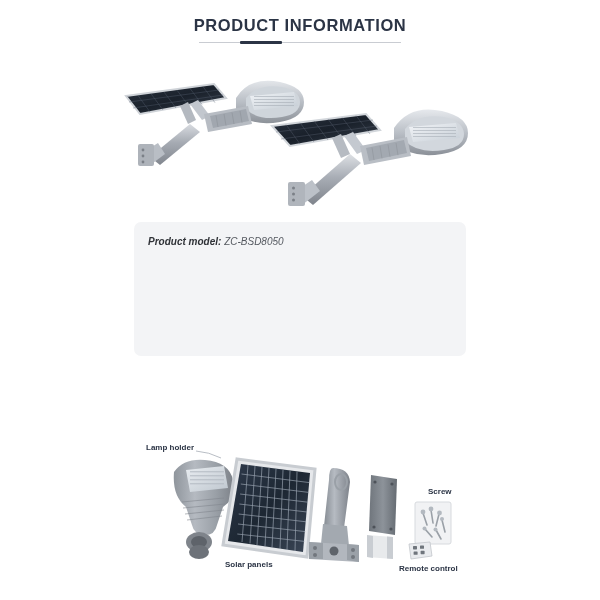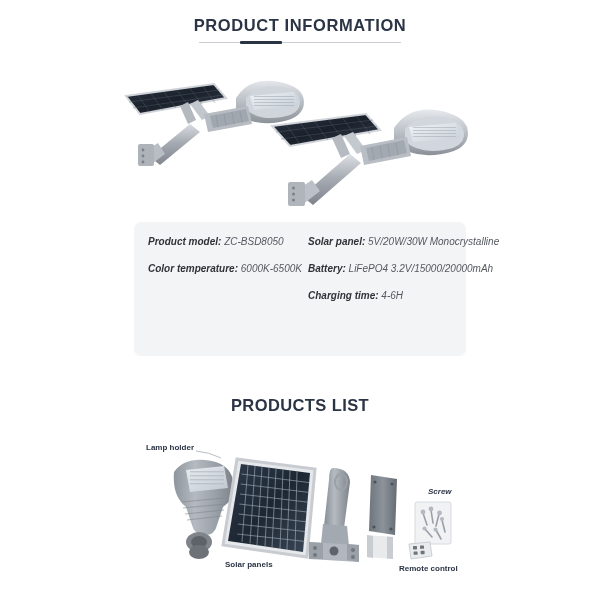--- a/index.html
+++ b/index.html
@@ -39,21 +39,21 @@
   .spec-value{color:#54585f;}
 
   
   .part{position:absolute;}
   .part-label{
     position:absolute;font-size:8px;font-weight:bold;color:#2b3445;white-space:nowrap;
   }
   #label-lamp-holder{left:146px;top:443px;}
   #label-solar-panels{left:225px;top:560px;}
   #label-lamp-arm{left:308px;top:600px;}
-  #label-screw{left:428px;top:487px;font-style:italic;}
+  #label-screw{left:428px;top:487px;}
   #label-remote-control{left:399px;top:564px;}
 
   #part-lamp-holder{left:152px;top:456px;width:100px;height:105px;}
   #part-solar-panel{left:219px;top:453px;width:106px;height:110px;}
   #part-lamp-arm{left:303px;top:466px;width:60px;height:99px;}
   #part-bracket{left:363px;top:473px;width:42px;height:90px;}
   #part-screw-bag{left:412px;top:499px;width:42px;height:48px;}
   #part-remote{left:406px;top:540px;width:28px;height:22px;}
   #leader-lamp-holder{left:196px;top:449px;width:26px;height:10px;}
 </style>
@@ -204,42 +204,23 @@
       </g>
     </g>
   </svg>
 
   <div class="spec-box">
     <div class="spec-col spec-col-left">
       <div class="spec-row">
         <span class="spec-label">Product model:</span>
         <span class="spec-value">ZC-BSD8050</span>
       </div>
-      <div class="spec-row">
-        <span class="spec-label">Color temperature:</span>
-        <span class="spec-value">6000K-6500K</span>
-      </div>
-    </div>
-    <div class="spec-col spec-col-right">
-      <div class="spec-row">
-        <span class="spec-label">Solar panel:</span>
-        <span class="spec-value">5V/20W/30W Monocrystalline</span>
-      </div>
-      <div class="spec-row">
-        <span class="spec-label">Battery:</span>
-        <span class="spec-value">LiFePO4 3.2V/15000/20000mAh</span>
-      </div>
-      <div class="spec-row">
-        <span class="spec-label">Charging time:</span>
-        <span class="spec-value">4-6H</span>
-      </div>
     </div>
   </div>
 
-  <div class="section-title" id="title-products-list">PRODUCTS LIST</div>
 
   <div class="part-label" id="label-lamp-holder">Lamp holder</div>
   <svg class="part" id="leader-lamp-holder" viewBox="0 0 26 10">
     <path d="M0,2 q13,1 25,7" stroke="#b9bec5" stroke-width="1" fill="none"></path>
   </svg>
 
   <svg class="part" id="part-lamp-holder" viewBox="0 0 100 105">
     <defs>
       <linearGradient id="holderG" x1="0" y1="0" x2="1" y2="0">
         <stop offset="0" stop-color="#8f959c"></stop>

